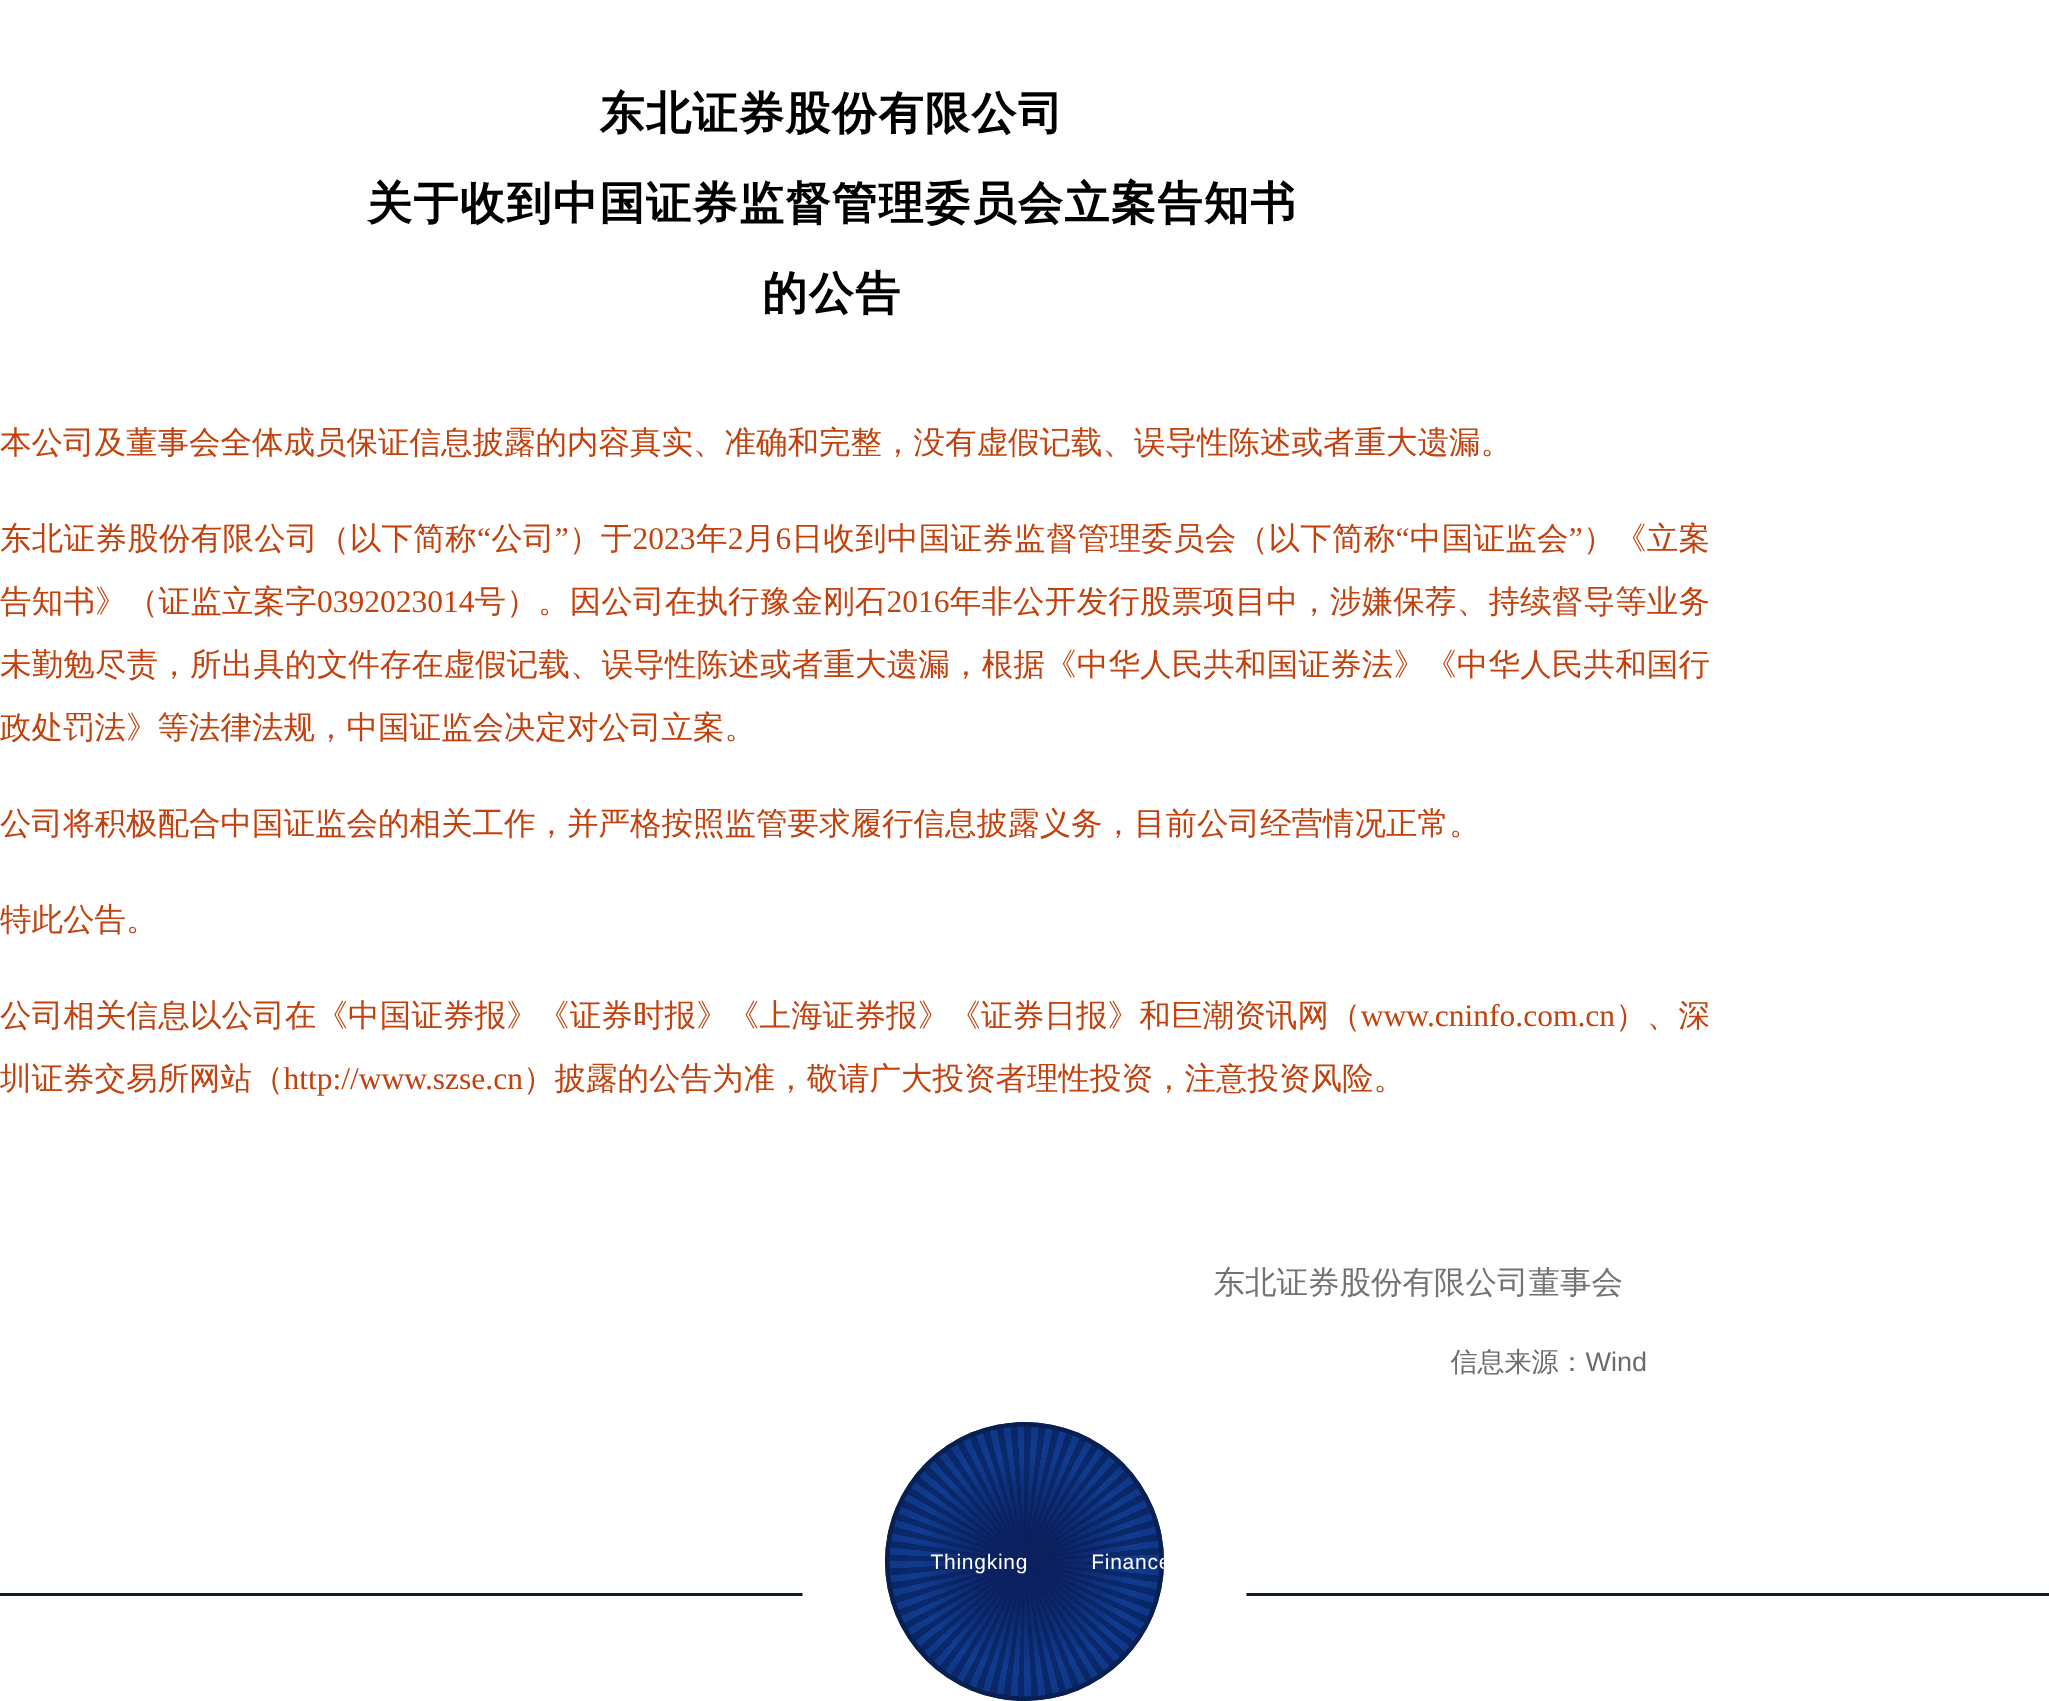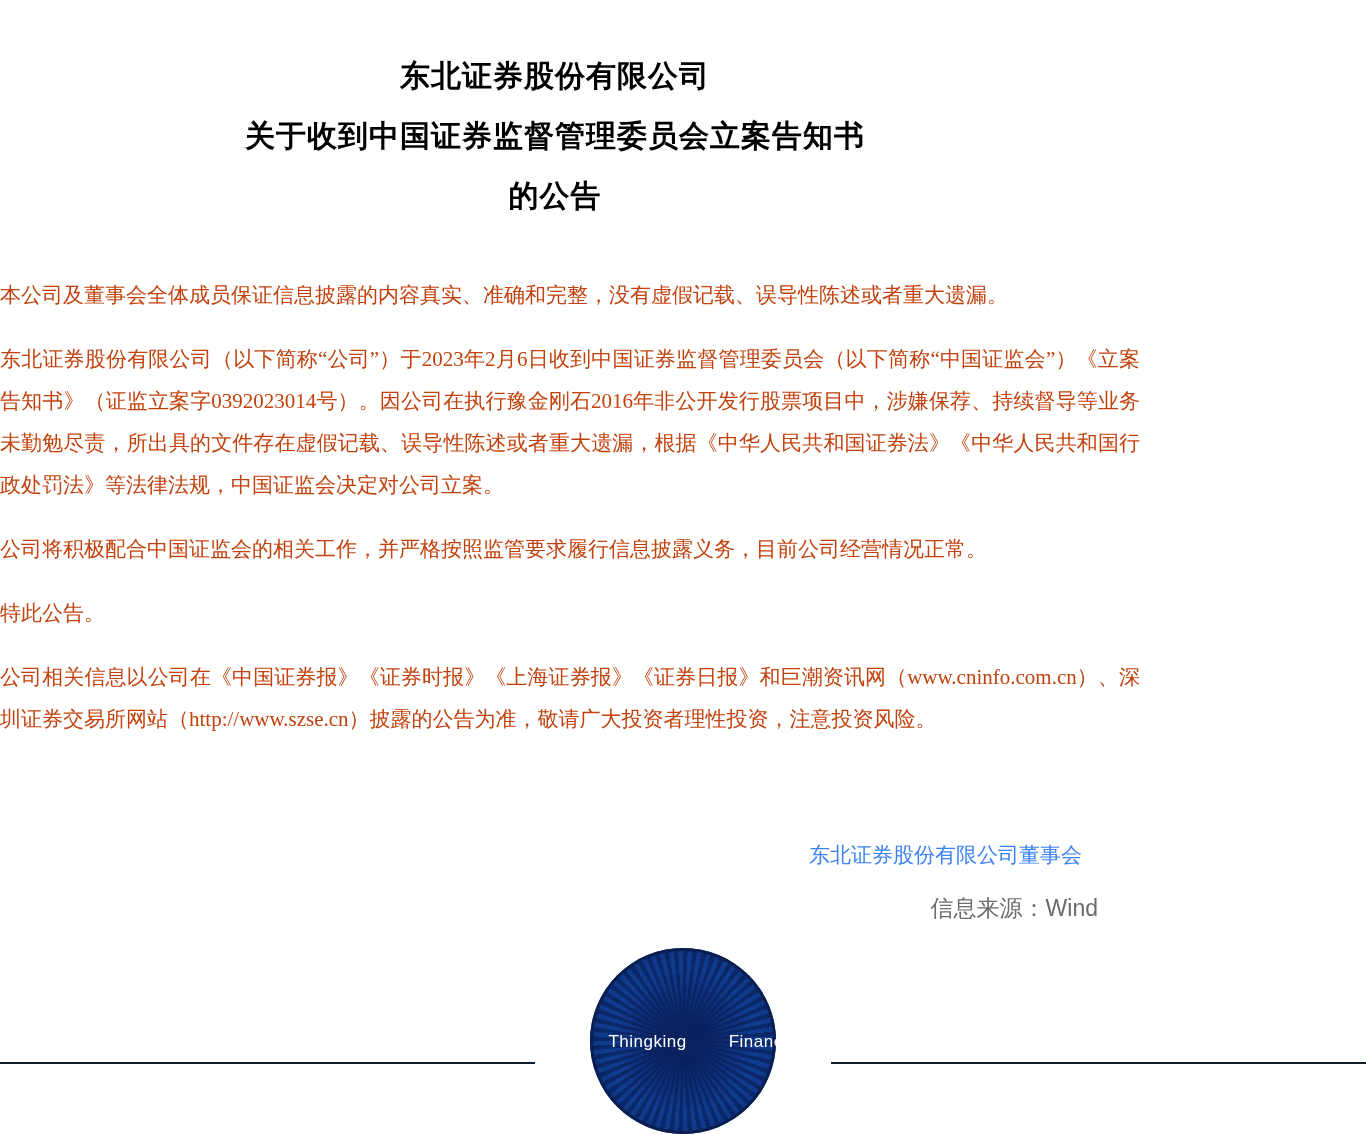--- a/index.html
+++ b/index.html
@@ -54,25 +54,25 @@
   
   .sign-block {
     margin: 0 auto;
     width: 1140px;
     padding-top: 64px;
     text-align: right;
   }
   .sign-line {
     font-size: 21px;
     line-height: 58px;
-    color: #3b82f6;
+    color: #737373;
     padding-right: 58px;
   }
   .source-line {
-    font-size: 23px;
+    font-size: 18px;
     line-height: 48px;
     color: #6b6b6b;
     font-family: "Liberation Sans", sans-serif;
     padding-right: 42px;
   }
 
   
   .bottom-area {
     position: absolute;
     left: 0;
@@ -122,21 +122,21 @@
   .logo-cn-top {
     font-size: 38px;
     font-weight: bold;
     color: #a8f04a;
     line-height: 40px;
     letter-spacing: 2px;
     text-shadow: 0 0 4px #06306a;
   }
   .logo-en {
     font-family: "Liberation Sans", sans-serif;
-    font-size: 17px;
+    font-size: 14px;
     color: #ffffff;
     line-height: 19px;
     letter-spacing: 0.5px;
     margin-left: 42px;
   }
   .logo-cn-bottom {
     font-size: 45px;
     font-weight: bold;
     color: #a8f04a;
     line-height: 42px;

